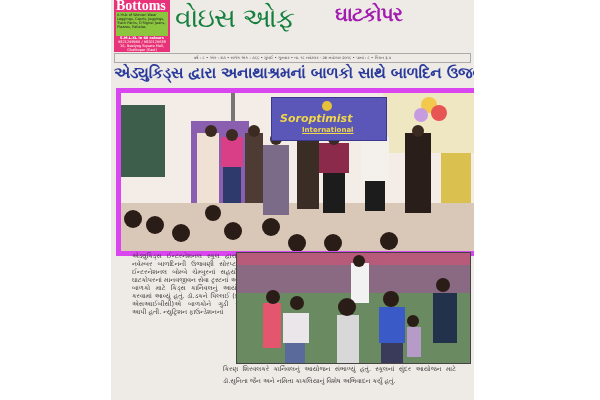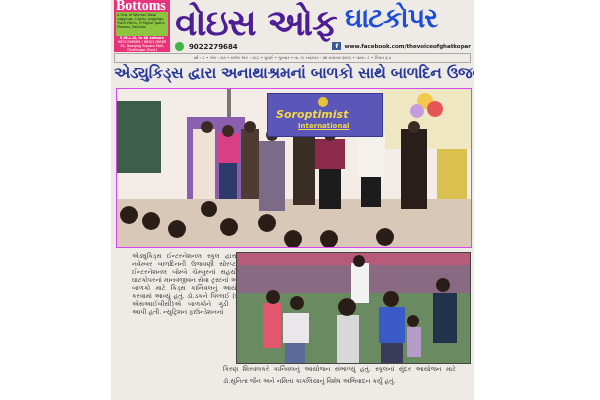--- a/index.html
+++ b/index.html
@@ -4,30 +4,30 @@
 <style>
   html, body { margin:0; padding:0; }
   body { width:600px; height:400px; background:#ffffff; position:relative; overflow:hidden; font-family:"DejaVu Sans", sans-serif; }
   .clip { position:absolute; left:111px; top:0; width:363px; height:400px; background:#eeebe6; overflow:hidden; }
   .ad { position:absolute; left:3px; top:0; width:56px; height:52px; background:#e8337a; }
   .ad .brand { color:#fff; font-family:Liberation Serif, serif; font-size:14px; font-weight:bold; padding:0 2px; line-height:12px; }
   .ad .green { background:#8cc63f; margin:0 2px; height:22px; font-size:3.5px; line-height:4px; color:#222; padding:1px; }
   .ad .offer { font-size:3.5px; color:#fff; text-align:center; line-height:4px; font-weight:bold; }
   .ad .phones { font-size:3.5px; color:#ffe; text-align:center; line-height:4px; }
   .masthead { position:absolute; left:64px; top:2px; width:298px; height:36px; }
-  .mast-black { font-family:"DejaVu Sans", sans-serif; font-weight:bold; font-size:36px; color:#4c1d95; position:absolute; left:0; top:0; letter-spacing:-1px; }
-  .mast-red { font-family:"DejaVu Sans", sans-serif; font-weight:bold; font-size:27px; color:#1d4ed8; position:absolute; left:160px; top:0; letter-spacing:-1px;margin-left:10px; }
+  .mast-black { font-family:"DejaVu Sans", sans-serif; font-weight:normal; font-size:27px; color:#15803d; position:absolute; left:0; top:0; letter-spacing:-1px; }
+  .mast-red { font-family:"DejaVu Sans", sans-serif; font-weight:bold; font-size:20px; color:#a21caf; position:absolute; left:160px; top:0; letter-spacing:-1px; }
   .contact { position:absolute; left:64px; top:42px; width:296px; height:10px; font-size:7px; font-weight:bold; color:#222; }
   .wa { display:inline-block; width:9px; height:9px; border-radius:50%; background:#3bb54a; vertical-align:middle; margin-right:5px; }
   .fb { display:inline-block; width:9px; height:8px; background:#3b5998; vertical-align:middle; margin-right:3px; color:#fff; font-size:6px; text-align:center; line-height:8px; }
   .phone { vertical-align:middle; }
   .fburl { position:absolute; right:0; top:0; font-size:5.5px; }
   .dateline { position:absolute; left:3px; top:53px; width:355px; height:8px; border:1px solid #aaa; font-size:4px; color:#444; line-height:8px; text-align:center; white-space:nowrap; overflow:hidden; }
   .headline { position:absolute; left:3px; top:64px; width:358px; height:20px; font-size:15.5px; font-weight:bold; color:#2a3a9c; white-space:nowrap; letter-spacing:-0.3px; }
-  .photo1 { position:absolute; left:5px; top:88px; width:354px; height:158px; border:1px solid #d946ef; overflow:hidden; background:#f2ebe6; }
+  .photo1 { position:absolute; left:5px; top:88px; width:354px; height:158px; border:5px solid #d946ef; overflow:hidden; background:#f2ebe6; }
   .photo2 { position:absolute; left:125px; top:252px; width:233px; height:110px; border:1px solid #444; overflow:hidden; background:#5a7a55; }
   .body-left { position:absolute; left:21px; top:252px; width:117px; font-size:6.5px; line-height:8px; color:#333; text-align:justify; }
   .body-bottom { position:absolute; left:112px; top:364px; width:233px; font-size:6.5px; line-height:11.5px; color:#333; text-align:justify; }
   .banner { position:absolute; left:150px; top:4px; width:114px; height:42px; background:#5a57b8; border:1px solid #3b3890; }
   .banner .b1 { color:#f2d64a; font-weight:bold; font-style:italic; font-size:11px; position:absolute; left:8px; top:14px; }
   .banner .b2 { color:#f2d64a; font-size:7px; font-weight:bold; position:absolute; left:30px; top:28px;text-decoration:underline; }
   .banner .logo { position:absolute; left:50px; top:3px; width:10px; height:10px; border-radius:50%; background:#e6c23a; }
 </style>
 </head>
 <body>
@@ -43,24 +43,20 @@
     <div class="offer">S.M.L.XL in 60 colours</div>
     <div class="phones">9821298966 / 9820126688</div>
     <div class="phones">16, Neelyog Square Mall, Ghatkopar (East)</div>
   </div>
 
   <div class="masthead">
     <span class="mast-black">વોઇસ ઓફ</span>
     <span class="mast-red">ઘાટકોપર</span>
   </div>
 
-  <div class="contact">
-    <span class="wa"></span><span class="phone">9022279684</span>
-    <span class="fburl"><span class="fb">f</span><span>www.facebook.com/thevoiceofghatkopar</span></span>
-  </div>
 
   <div class="dateline">વર્ષ : ૮ • અંક : ૪૩ • સળંગ અંક : ૩૬૬ • મુંબઈ • ગુરુવાર • તા. ૧૮ નવેમ્બર - ૨૪ નવેમ્બર ૨૦૧૬ • પાનાં : ૮ • કિંમત રૂ.૫</div>
 
   <div class="headline">એડ્યુકિડ્સ દ્વારા અનાથાશ્રમનાં બાળકો સાથે બાળદિન ઉજવણી</div>
 
   <div class="photo1">
     <svg width="354" height="158" viewBox="0 0 354 158">
       <rect x="0" y="0" width="354" height="158" fill="#f3ece7"></rect>
       <rect x="0" y="12" width="44" height="72" fill="#3e5e4c"></rect>
       <rect x="110" y="0" width="4" height="120" fill="#777"></rect>

